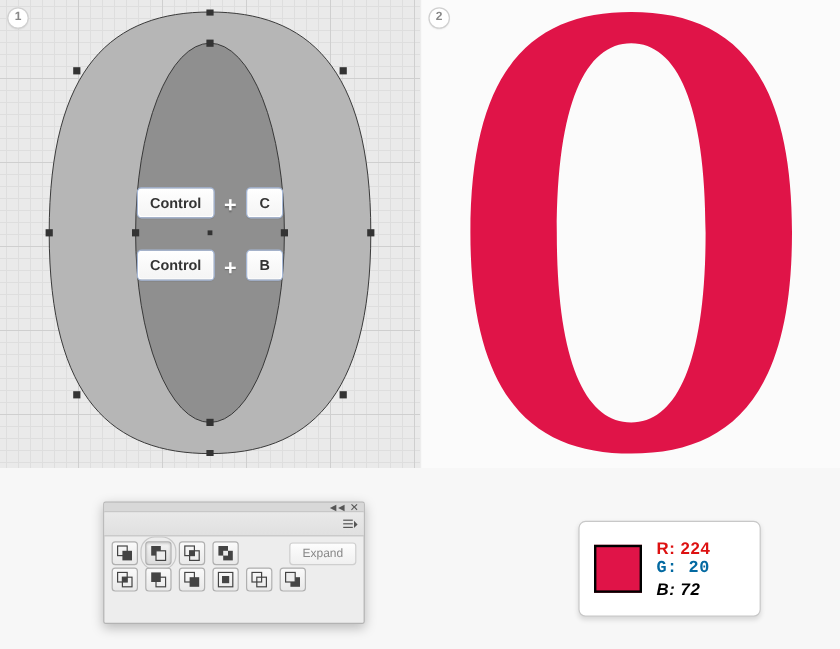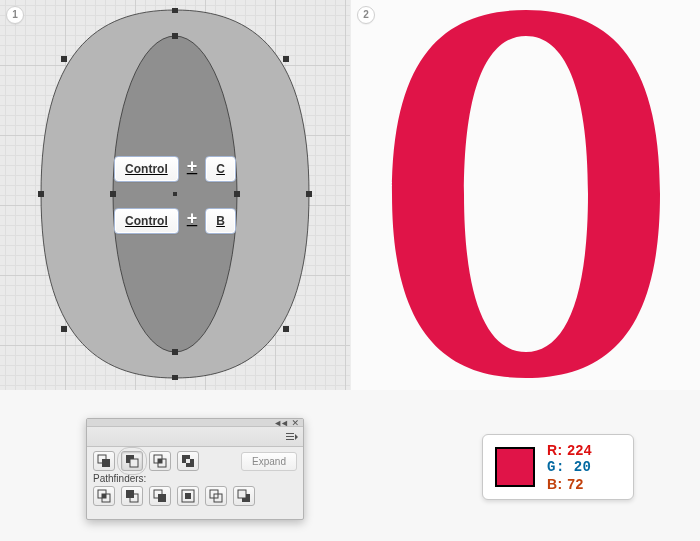--- a/index.html
+++ b/index.html
@@ -47,23 +47,22 @@
   .anchor { fill:#333; stroke:none; }
 
   .outer-shape-right {
     position: absolute; left: 35px; top: 8px;
     width: 280px; height: 372px;
   }
 
   
   .kbd-row {
     position: absolute; left: 0; right:0;
-    display:flex; justify-content:center; align-items:flex-start;
+    display:flex; justify-content:center; align-items:flex-end;
     gap: 8px;
-    text-decoration: underline;
   }
   .kbd-row.top { top: 156px; }
   .kbd-row.bottom { top: 208px; }
   .key {
     background: linear-gradient(#fff,#f4f4f4);
     border: 1px solid #a5b7d6;
     box-shadow: 0 1px 0 rgba(0,0,0,0.05), inset 0 0 0 1px #fff;
     border-radius: 4px;
     padding: 5px 10px;
     font-size: 12px;
@@ -116,33 +115,33 @@
   .pf-btn svg{display:block;}
   .expand-btn {
     margin-left:auto; padding:3px 10px; font-size:10px; color:#888;
     background:linear-gradient(#fdfdfd,#f0f0f0);
     border:1px solid #cfcfcf; border-radius:3px;
   }
 
   
   .color-card {
     position: absolute; left: 482px; top: 434px;
-    width: 152px; height: 66px;
+    width: 152px; height: 80px;
     background: #fff; border:1px solid #c8c8c8; border-radius:6px;
     box-shadow: 0 2px 4px rgba(0,0,0,.12);
     display:flex; align-items:center; padding:0 12px; gap:12px;
   }
   .swatch {
     width: 40px; height: 40px; border: 2px solid #000;
   }
   .rgb-stack { display:flex; flex-direction:column; gap:1px; }
   .rgb-line { font-size:14px; font-weight:bold; letter-spacing:0.5px;}
   .rgb-r { color:#d11; }
   .rgb-g { color:#0369a1;font-family:Liberation Mono, monospace; }
-  .rgb-b { color:#c2410c; }
+  .rgb-b { color:#000000;font-style:italic; }
 </style>
 </head>
 <body>
 
 <div class="canvas-row">
   <div class="panel-left">
     <div class="step-badge">1</div>
 
     <div class="outer-shape-left">
       <svg viewBox="0 0 280 372" width="280" height="372">
@@ -242,21 +241,20 @@
       </div>
       <div class="pf-btn">
         <svg width="14" height="14">
             <rect x="1" y="1" width="8" height="8" fill="#444"></rect>
             <rect x="5" y="5" width="8" height="8" fill="#444"></rect>
             <rect x="5" y="5" width="4" height="4" fill="#ededed"></rect>
           </svg>
       </div>
       <button class="expand-btn">Expand</button>
     </div>
-    <div class="label">Pathfinders:</div>
     <div class="pf-row">
       <div class="pf-btn">
         <svg width="14" height="14">
             <rect x="1" y="1" width="8" height="8" fill="none" stroke="#444"></rect>
             <rect x="5" y="5" width="8" height="8" fill="none" stroke="#444"></rect>
             <rect x="5" y="5" width="4" height="4" fill="#444"></rect>
           </svg>
       </div>
       <div class="pf-btn">
         <svg width="14" height="14">

